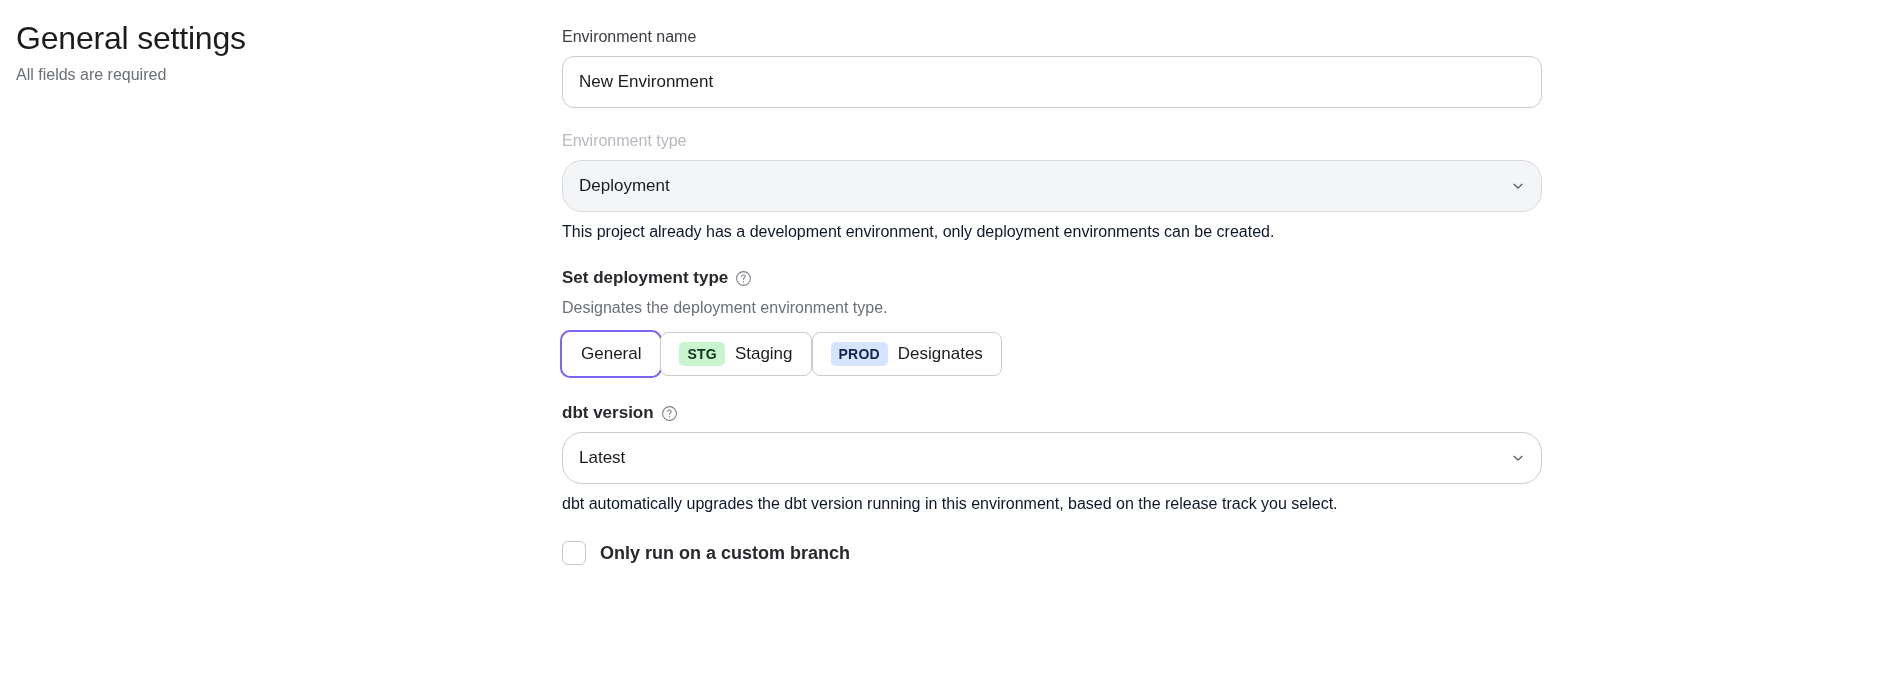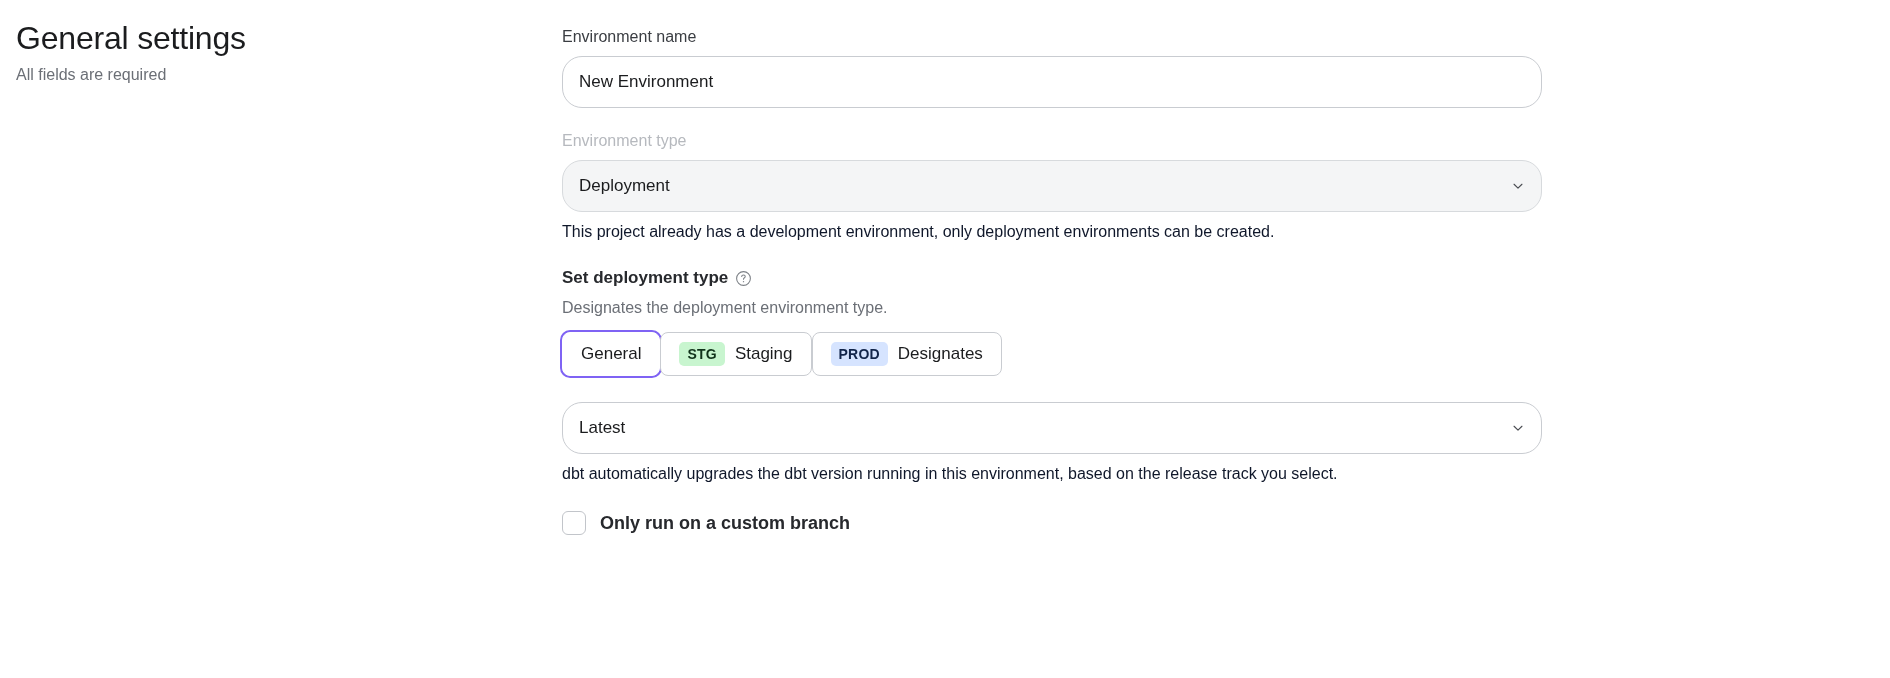--- a/index.html
+++ b/index.html
@@ -62,21 +62,21 @@
   }
   .field-label.disabled {
     color: #b6b9be;
   }
 
   .text-input {
     box-sizing: border-box;
     width: 980px;
     height: 52px;
     border: 1px solid #c9ccd1;
-    border-radius: 20px;
+    border-radius: 12px;
     background: #ffffff;
     font-size: 17px;
     line-height: 50px;
     color: #1b1c1e;
     padding: 0 16px;
     font-family: "Liberation Sans", sans-serif;
     outline: none;
   }
 
   .select-box {
@@ -258,20 +258,28 @@
 
         <div class="seg-btn">
           <span class="seg-badge" id="badge-prod" style="background: rgb(214, 228, 255); color: rgb(18, 37, 74);">PROD</span>
           <span class="seg-label">Designates</span>
         </div>
 
       </div>
     </div>
 
     <div class="mt-dbt">
+      <div class="section-head" style="margin-top:0">
+        <span class="section-title">dbt version</span>
+        <svg class="help-icon" viewBox="0 0 20 20" fill="none">
+          <circle cx="10" cy="10" r="8.1" stroke="currentColor" stroke-width="1.25"></circle>
+          <path d="M7.9 7.7c0-1.1.95-1.9 2.1-1.9 1.15 0 2.05.8 2.05 1.85 0 .95-.6 1.35-1.25 1.8-.6.42-.8.72-.8 1.35" stroke="currentColor" stroke-width="1.25" stroke-linecap="round" fill="none"></path>
+          <circle cx="10" cy="13.7" r="0.82" fill="currentColor"></circle>
+        </svg>
+      </div>
       <div class="select-box mt-select">
         <span class="select-value">Latest</span>
         <svg class="chevron" viewBox="0 0 16 16" fill="none">
           <path d="M3.5 6 L8 10.5 L12.5 6" stroke="currentColor" stroke-width="1.3" stroke-linecap="round" stroke-linejoin="round"></path>
         </svg>
       </div>
       <div class="helper-text">dbt automatically upgrades the dbt version running in this environment, based on the release track you select.</div>
     </div>
 
     <div class="check-row">

